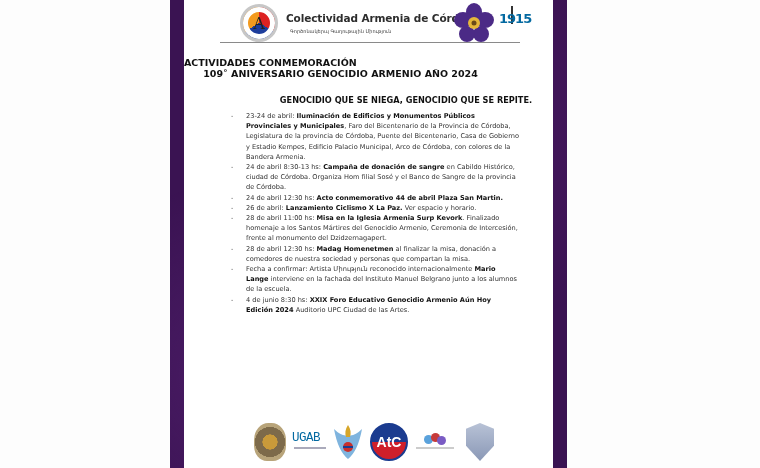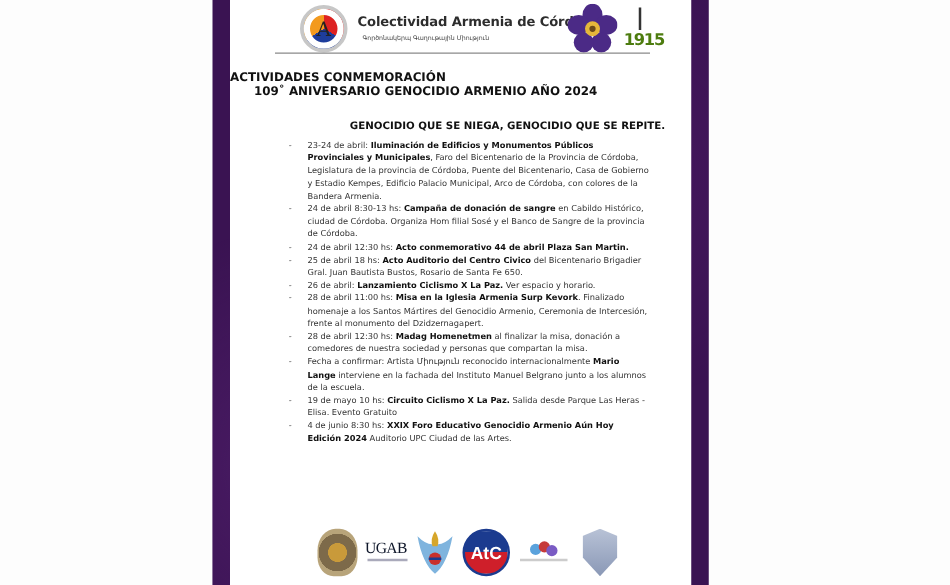--- a/index.html
+++ b/index.html
@@ -10,40 +10,40 @@
   .frame::before { content: ""; position: absolute; inset: 0; background: radial-gradient(circle at 20% 80%, #52206e 0, transparent 40%), radial-gradient(circle at 80% 30%, #4a1a63 0, transparent 40%); opacity: .7; }
   .page { position: absolute; left: 184px; top: 0; width: 369px; height: 468px; background: #ffffff; }
 
   
   .hdr { position: absolute; left: 0; top: 0; width: 369px; height: 46px; }
   .logo-round { position: absolute; left: 56px; top: 4px; width: 38px; height: 38px; border-radius: 50%; background: conic-gradient(#d22 0 33%, #1d3d9c 33% 66%, #f39a1e 66% 100%); border: 3px solid #c7c7c7; box-shadow: inset 0 0 0 5px #fff; display:flex; align-items:center; justify-content:center; font-family: "DejaVu Serif", serif; font-size: 16px; color:#222; }
   .hdr-title { position: absolute; left: 102px; top: 12px; font-size: 10.5px; font-weight: bold; color: #2d2d2d; white-space: nowrap; letter-spacing: -0.1px; }
   .hdr-sub { position: absolute; left: 106px; top: 28px; font-size: 5px; color: #444; white-space: nowrap; }
   .flower { position: absolute; left: 270px; top: 3px; width: 40px; height: 40px; }
   .y1915 { position: absolute; left: 315px; top: 6px; width: 30px; height: 34px; }
-  .y1915 .num { position: absolute; left: 0; bottom: 0; font-size: 13px; font-weight: bold; color: #4d7c0f; letter-spacing: -1px; }
+  .y1915 .num { position: absolute; left: 0; bottom: 14px; font-size: 13px; font-weight: bold; color: #0369a1; letter-spacing: -1px; }
   .y1915 .mon { position: absolute; left: 12px; top: 0; width: 2px; height: 18px; background:#333; }
   .hdr-rule { position: absolute; left: 36px; top: 42px; width: 300px; height: 1px; background: #8a8a8a; }
 
   
   .t1 { position: absolute; left: 0; width: 369px; top: 57px; text-align: left; font-size: 9.5px; font-weight: bold; color: #111; line-height: 11px; }
   .t2 { position: absolute; left: 0; width: 313px; top: 68px; text-align: center; font-size: 9.5px; font-weight: bold; color: #111; line-height: 11px; }
   .t3 { position: absolute; left: 0; width: 444px; top: 95px; text-align: center; font-size: 8.2px; font-weight: bold; color: #111; }
 
   
   .list { position: absolute; left: 45px; top: 111px; width: 290px; list-style: none; font-size: 6.6px; line-height: 10.2px; color: #333; }
   .list li { position: relative; padding-left: 17px; }
   .list li::before { content: "-"; position: absolute; left: 2px; top: 0; color:#555; }
   .list b { color: #111; font-weight: bold; }
 
   
   .sponsors { position: absolute; left: 56px; top: 423px; width: 260px; height: 40px; }
   .sp { position: absolute; }
   .sp-arms { left: 14px; top: 0; width: 32px; height: 38px; border-radius: 45% 45% 40% 40%; background: radial-gradient(circle, #c99a3a 0 30%, #7d6a4a 31% 60%, #b8a47a 61%); }
-  .sp-ugab { left: 52px; top: 8px; font-size: 12.5px; color: #0f172a; letter-spacing: -0.5px; font-family: Liberation Serif, serif; }
+  .sp-ugab { left: 52px; top: 8px; font-size: 12.5px; color: #0369a1; letter-spacing: -0.5px; font-family: Liberation Mono, monospace; }
   .sp-ugab-sub { left: 54px; top: 24px; width: 32px; height: 2px; background: #aab; }
   .sp-scout { left: 92px; top: 0; width: 32px; height: 38px; }
   .sp-atc { left: 130px; top: 0; width: 38px; height: 38px; border-radius: 50%; background: linear-gradient(#1b3b8f 0 50%, #cf1f2a 50%); display:flex; align-items:center; justify-content:center; color:#fff; font-weight:bold; font-size: 14px; font-family:"Liberation Sans", sans-serif; border: 2px solid #1b3b8f; }
   .sp-dots { left: 176px; top: 10px; width: 38px; height: 18px; }
   .sp-dots i { position:absolute; width: 9px; height: 9px; border-radius:50%; }
   .sp-shield { left: 226px; top: 0; width: 28px; height: 38px; background: linear-gradient(#b8c2d6, #8a98b6); clip-path: polygon(50% 0, 100% 15%, 100% 60%, 50% 100%, 0 60%, 0 15%); }
 </style>
 </head>
 <body>
 
@@ -76,26 +76,24 @@
     </div>
 
     <div class="t1">ACTIVIDADES CONMEMORACIÓN</div>
     <div class="t2">109˚ ANIVERSARIO GENOCIDIO ARMENIO AÑO 2024</div>
     <div class="t3">GENOCIDIO QUE SE NIEGA, GENOCIDIO QUE SE REPITE.</div>
 
     <ul class="list">
       <li><span>23-24 de abril: </span><b>Iluminación de Edificios y Monumentos Públicos Provinciales y Municipales</b><span>, Faro del Bicentenario de la Provincia de Córdoba, Legislatura de la provincia de Córdoba, Puente del Bicentenario, Casa de Gobierno y Estadio Kempes, Edificio Palacio Municipal, Arco de Córdoba, con colores de la Bandera Armenia.</span></li>
       <li><span>24 de abril 8:30-13 hs: </span><b>Campaña de donación de sangre</b><span> en Cabildo Histórico, ciudad de Córdoba. Organiza Hom filial Sosé y el Banco de Sangre de la provincia de Córdoba.</span></li>
       <li><span>24 de abril 12:30 hs: </span><b>Acto conmemorativo 44 de abril Plaza San Martin.</b><span></span></li>
-      <li><span>25 de abril 18 hs: </span><b>Acto Auditorio del Centro Civico</b><span> del Bicentenario Brigadier Gral. Juan Bautista Bustos, Rosario de Santa Fe 650.</span></li>
       <li><span>26 de abril: </span><b>Lanzamiento Ciclismo X La Paz.</b><span> Ver espacio y horario.</span></li>
       <li><span>28 de abril 11:00 hs: </span><b>Misa en la Iglesia Armenia Surp Kevork</b><span>. Finalizado homenaje a los Santos Mártires del Genocidio Armenio, Ceremonia de Intercesión, frente al monumento del Dzidzernagapert.</span></li>
       <li><span>28 de abril 12:30 hs: </span><b>Madag Homenetmen</b><span> al finalizar la misa, donación a comedores de nuestra sociedad y personas que compartan la misa.</span></li>
       <li><span>Fecha a confirmar: Artista Միություն reconocido internacionalmente </span><b>Mario Lange</b><span> interviene en la fachada del Instituto Manuel Belgrano junto a los alumnos de la escuela.</span></li>
-      <li><span>19 de mayo 10 hs: </span><b>Circuito Ciclismo X La Paz.</b><span> Salida desde Parque Las Heras - Elisa. Evento Gratuito</span></li>
       <li><span>4 de junio 8:30 hs: </span><b>XXIX Foro Educativo Genocidio Armenio Aún Hoy Edición 2024</b><span> Auditorio UPC Ciudad de las Artes.</span></li>
     </ul>
 
     <div class="sponsors">
       <div class="sp sp-arms"></div>
       <div class="sp sp-ugab">UGAB</div>
       <div class="sp sp-ugab-sub"></div>
       <svg class="sp sp-scout" viewBox="0 0 32 38">
         <path d="M2 6 Q6 28 16 36 Q26 28 30 6 Q22 14 16 12 Q10 14 2 6Z" fill="#7fb4de"></path>
         <path d="M16 2 Q12 8 14 14 L18 14 Q20 8 16 2Z" fill="#d6a62a"></path>

